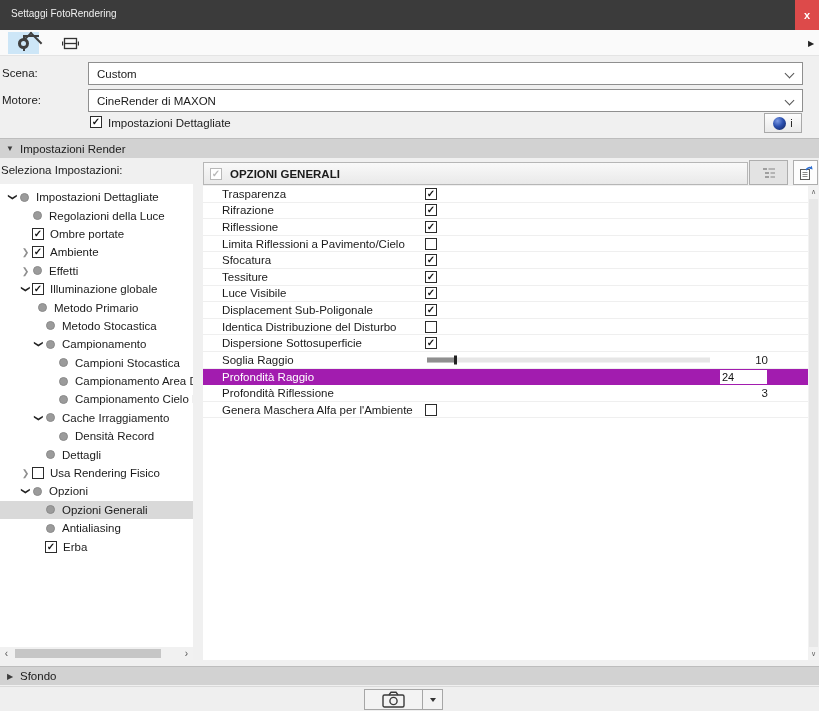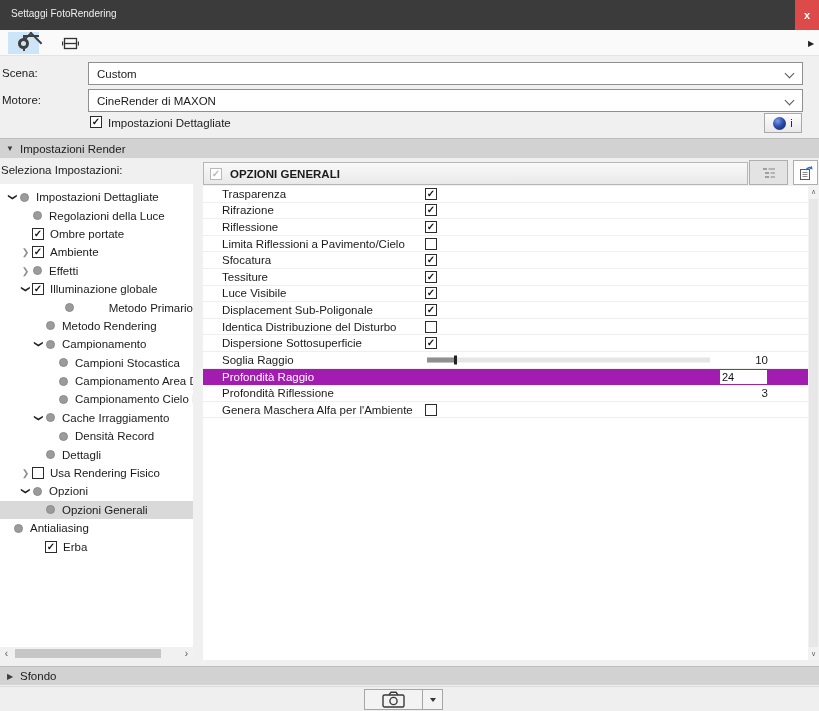--- a/index.html
+++ b/index.html
@@ -191,29 +191,29 @@
       <div class="tree-row" style="padding-left: 19px;">
         <span class="exp collapsed">❯</span>
         <span class="bullet"></span>
         <span class="lbl">Effetti</span>
       </div>
       <div class="tree-row" style="padding-left: 19px;">
         <span class="exp expanded">❯</span>
         <span class="cb">✓</span>
         <span class="lbl">Illuminazione globale</span>
       </div>
-      <div class="tree-row" style="padding-left: 24px; justify-content: space-between;">
+      <div class="tree-row" style="padding-left: 24px;">
         <span class="exp "></span>
         <span class="bullet"></span>
         <span class="lbl">Metodo Primario</span>
       </div>
       <div class="tree-row" style="padding-left: 32px;">
         <span class="exp "></span>
         <span class="bullet"></span>
-        <span class="lbl">Metodo Rendering</span>
+        <span class="lbl">Metodo Stocastica</span>
       </div>
       <div class="tree-row" style="padding-left: 32px;">
         <span class="exp expanded">❯</span>
         <span class="bullet"></span>
         <span class="lbl">Campionamento</span>
       </div>
       <div class="tree-row" style="padding-left: 45px;">
         <span class="exp "></span>
         <span class="bullet"></span>
         <span class="lbl">Campioni Stocastica</span>
@@ -251,21 +251,21 @@
       <div class="tree-row" style="padding-left: 19px;">
         <span class="exp expanded">❯</span>
         <span class="bullet"></span>
         <span class="lbl">Opzioni</span>
       </div>
       <div class="tree-row sel" style="padding-left: 32px;">
         <span class="exp "></span>
         <span class="bullet"></span>
         <span class="lbl">Opzioni Generali</span>
       </div>
-      <div class="tree-row" style="">
+      <div class="tree-row" style="padding-left: 32px;">
         <span class="exp "></span>
         <span class="bullet"></span>
         <span class="lbl">Antialiasing</span>
       </div>
       <div class="tree-row" style="padding-left: 32px;">
         <span class="exp "></span>
         <span class="cb">✓</span>
         <span class="lbl">Erba</span>
       </div>
     </div>

